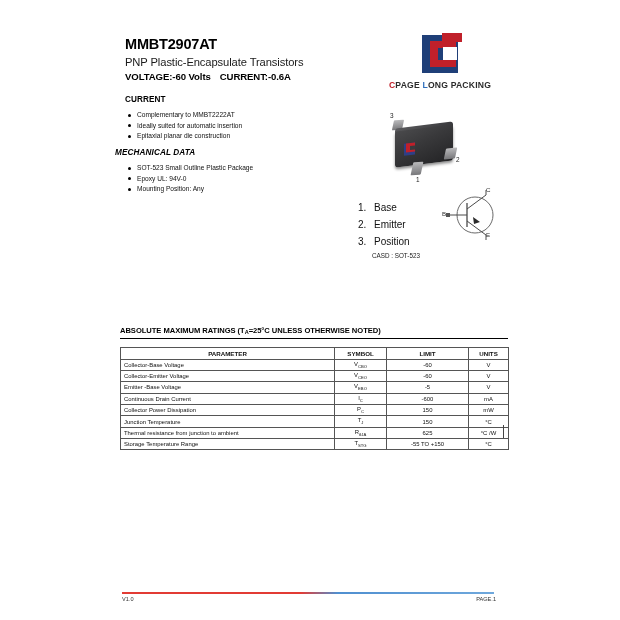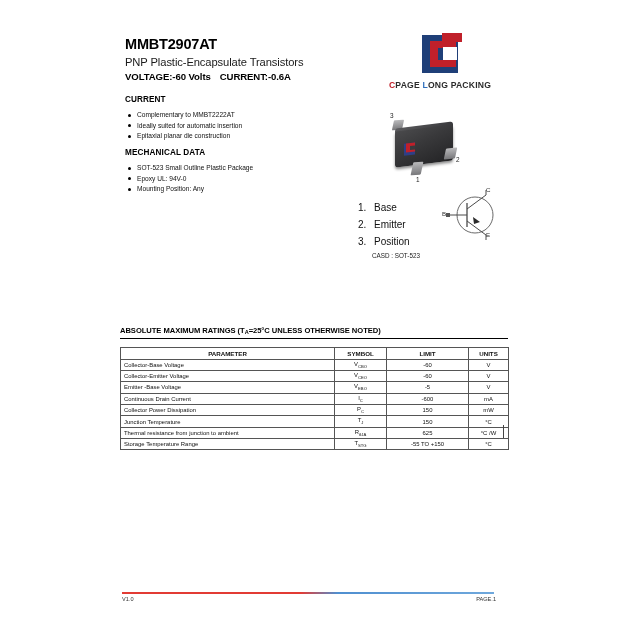--- a/index.html
+++ b/index.html
@@ -55,21 +55,21 @@
   }
 
   
   .section-heading {
     position: absolute;
     font-size: 8.2px;
     font-weight: bold;
     letter-spacing: 0.1px;
   }
   #features-heading { left: 125px; top: 95px; }
-  #mechanical-heading { left: 125px; top: 148px; }
+  #mechanical-heading { left: 115px; top: 148px; font-style: italic; }
 
   .bullet-list {
     position: absolute;
     list-style: none;
     margin: 0;
     padding: 0;
   }
   #features-list { left: 128px; top: 110px; }
   #mechanical-list { left: 128px; top: 163px; }
   .bullet-list li {

